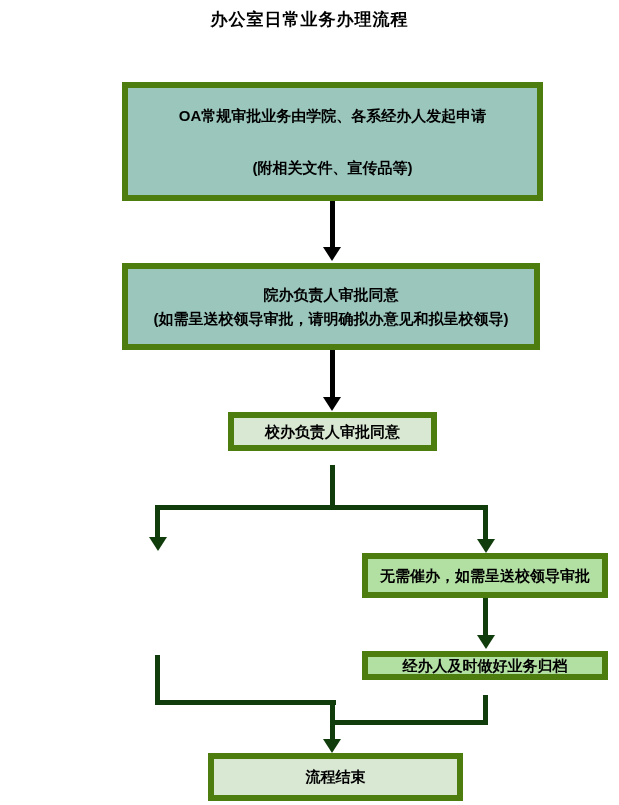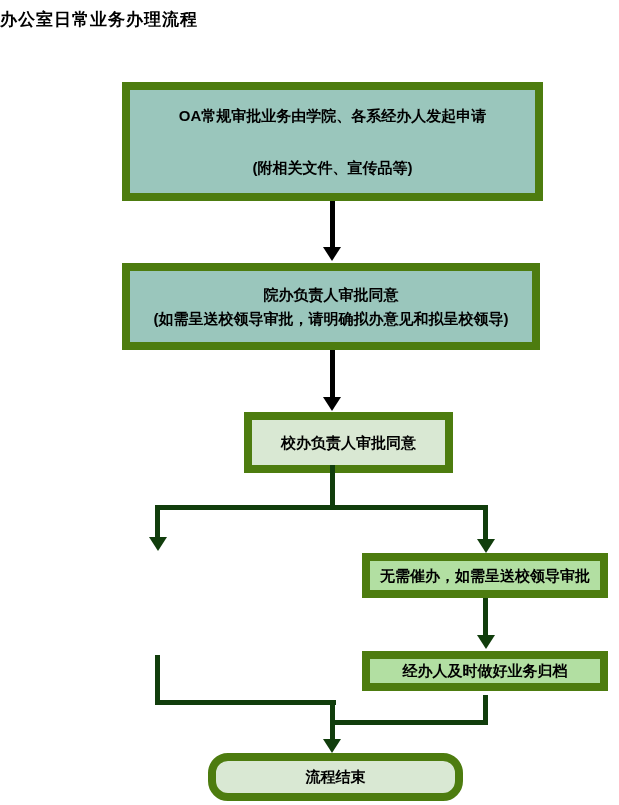--- a/index.html
+++ b/index.html
@@ -8,50 +8,50 @@
     width: 619px;
     height: 805px;
     background: #ffffff;
     font-family: "Liberation Sans", sans-serif;
     color: #000;
     overflow: hidden;
   }
   .title {
     position: absolute;
     left: 0; right: 0; top: 8px;
-    text-align: left;
+    text-align: center;
     font-size: 17px;
     font-weight: bold;
     letter-spacing: 1px;
   }
   .node {
     position: absolute;
     box-sizing: border-box;
-    border: 8px solid #4d7c0f;
+    border: 6px solid #4d7c0f;
     display: flex;
     align-items: center;
     justify-content: center;
     text-align: center;
     font-weight: bold;
     font-size: 15px;
     line-height: 24px;
     white-space: pre-line;
     padding: 8px 4px;
   }
   .teal  { background: var(--teal, #9ac6bc); }
   .light { background: var(--light_green, #b2dfa2); }
   .pale  { background: var(--pale_green, #d9e8d3); }
 
   .node-start  { left: 122px; top:  82px; width: 421px; height: 119px; line-height: 26px; }
   .node-dept   { left: 122px; top: 263px; width: 418px; height:  87px; }
-  .node-school { left: 244px; top: 412px; width: 209px; height:  61px; }
+  .node-school { left: 228px; top: 412px; width: 209px; height:  39px; }
   .node-urgent { left:   8px; top: 551px; width: 300px; height: 104px; }
   .node-wait   { left: 362px; top: 553px; width: 246px; height:  45px; }
-  .node-archive{ left: 362px; top: 651px; width: 246px; height:  40px; }
-  .node-end    { left: 208px; top: 753px; width: 255px; height:  48px; border-radius: 20px; }
+  .node-archive{ left: 362px; top: 651px; width: 246px; height:  29px; }
+  .node-end    { left: 208px; top: 753px; width: 255px; height:  48px; }
 
   .stem { position: absolute; width: 5px; background: #000; }
   .hline { position: absolute; height: 5px; background: var(--dark_green, #113d0c); }
   .stem.green { background: var(--dark_green, #113d0c); }
   .head {
     position: absolute;
     width: 0; height: 0;
     border-left: 9px solid transparent;
     border-right: 9px solid transparent;
     border-top: 14px solid #000;

